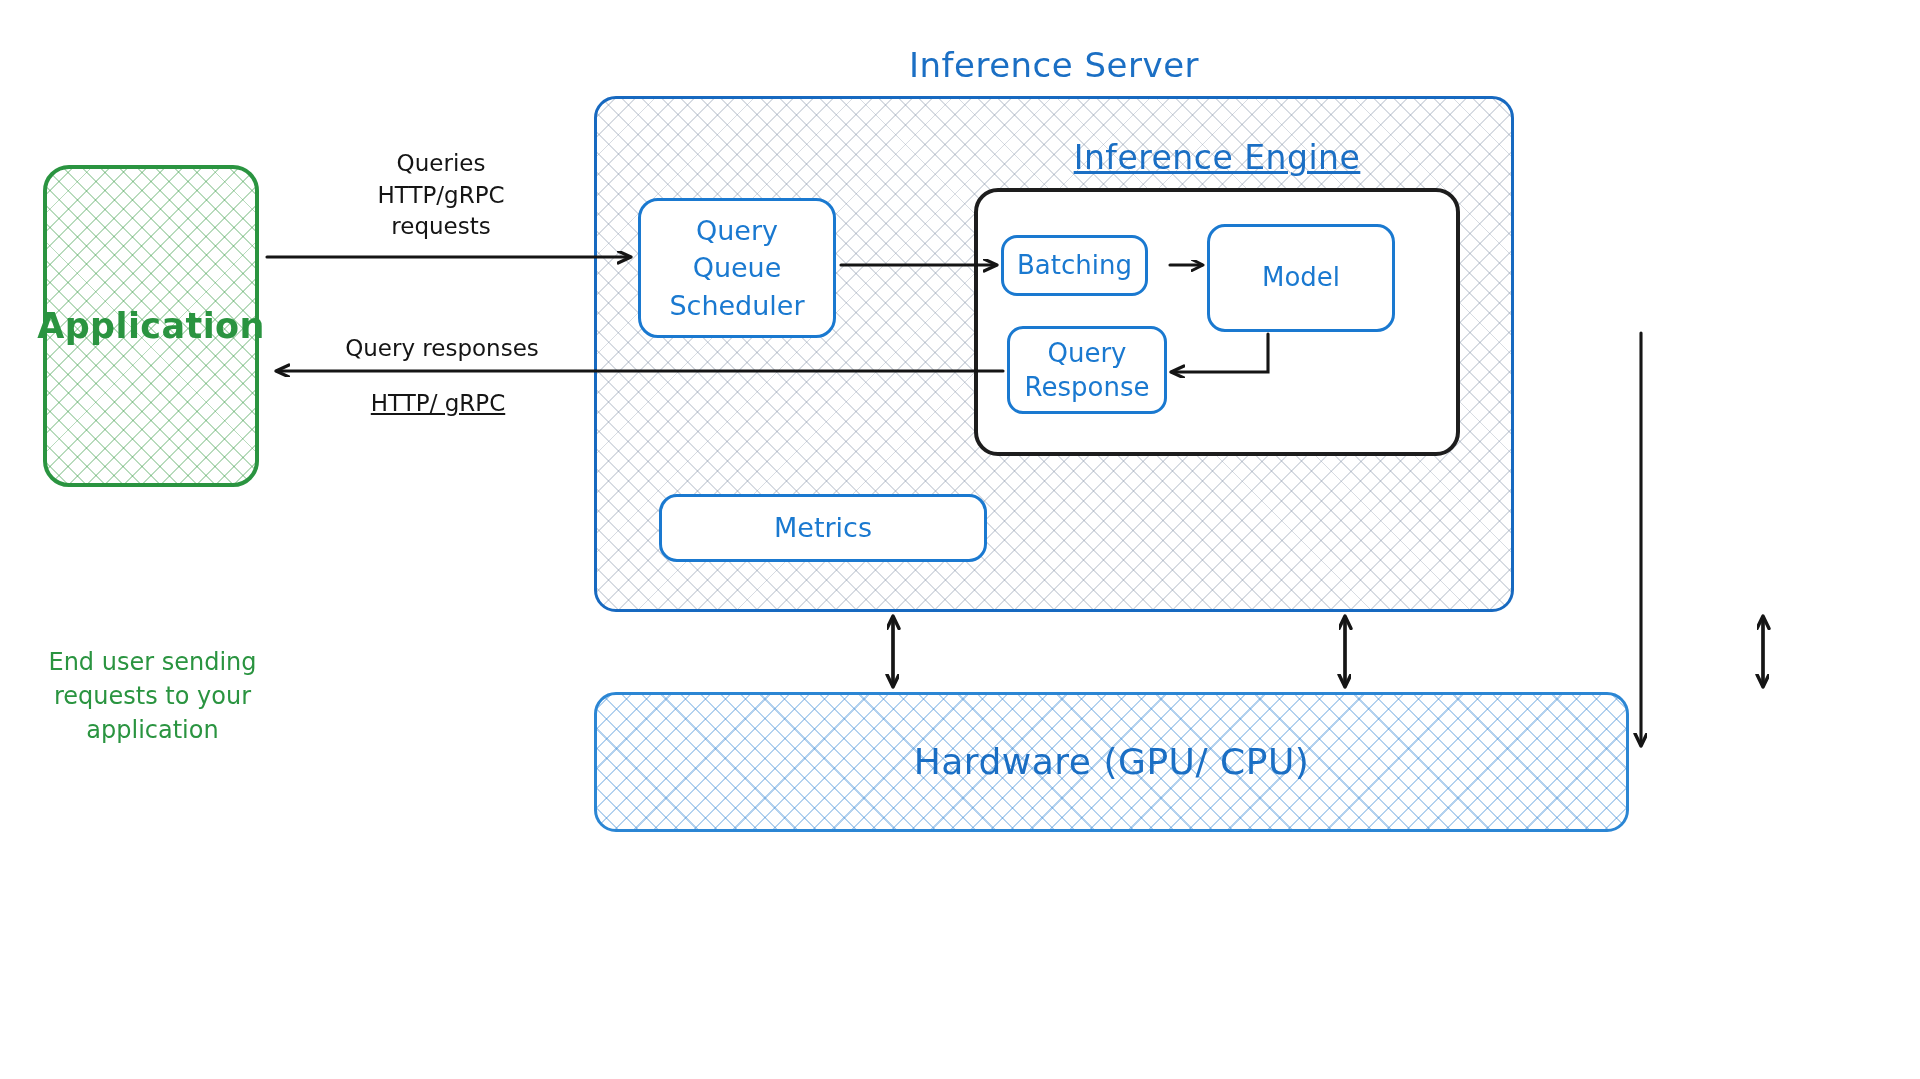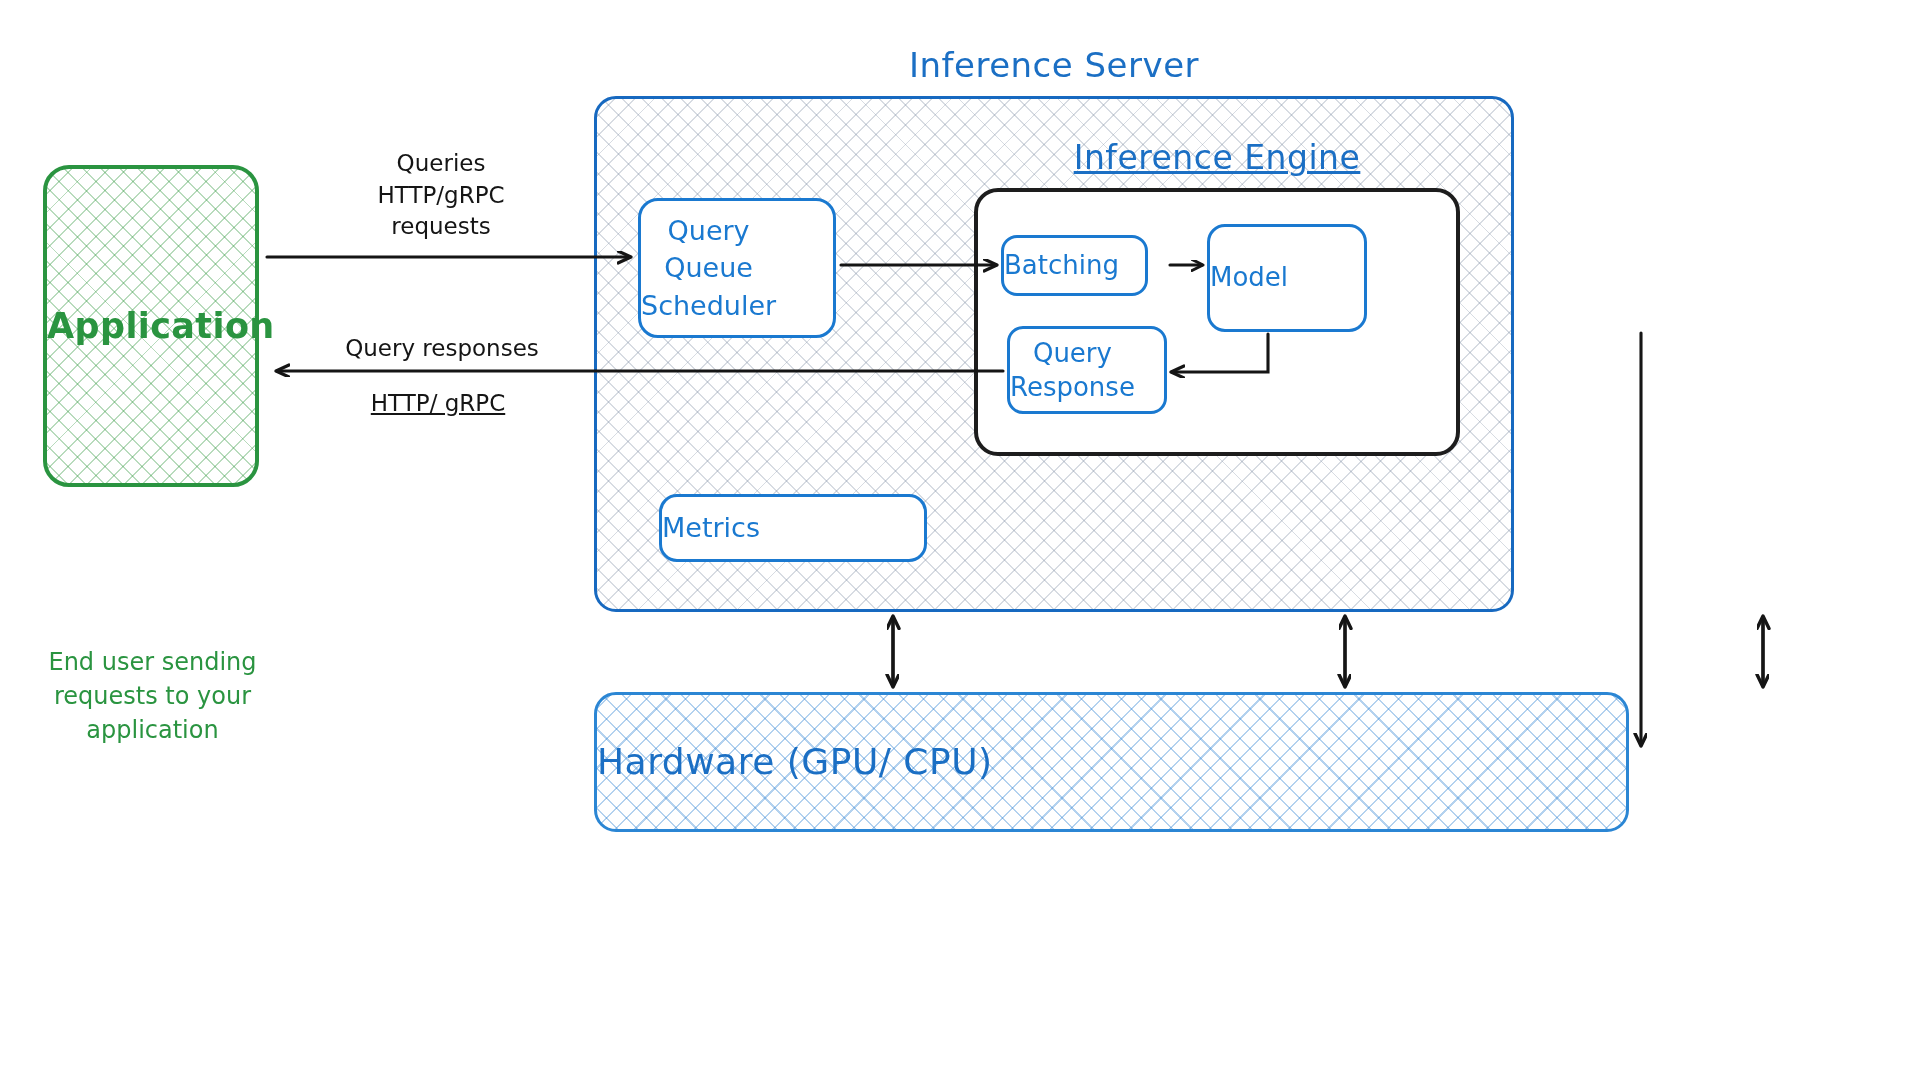--- a/index.html
+++ b/index.html
@@ -6,21 +6,21 @@
   html,body{margin:0;padding:0;background:#ffffff;}
   body{
     font-family:"DejaVu Sans","Liberation Sans",sans-serif;
     width:1920px;height:1079px;position:relative;overflow:hidden;
   }
   #stage{position:absolute;left:0;top:0;width:1920px;height:1079px;}
 
   
   .node{
     position:absolute;box-sizing:border-box;
-    display:flex;align-items:center;
+    display:flex;align-items:center;justify-content:center;
     text-align:center;line-height:1.22;
   }
   .node .lbl{position:relative;z-index:3;white-space:pre-line;}
 
   
   .hatch-green{
     background-color:#ffffff;
     background-image:
       repeating-linear-gradient(45deg,  rgba(47,150,60,.34) 0 1.4px, rgba(0,0,0,0) 1.4px 13px),
       repeating-linear-gradient(-45deg, rgba(47,150,60,.34) 0 1.4px, rgba(0,0,0,0) 1.4px 13px);
@@ -71,26 +71,26 @@
 
   .blue-node{
     border:3.5px solid #1a79d0;border-radius:16px;background:#ffffff;
   }
   .blue-node .lbl{color:#1a79d0;font-size:26px;}
 
   #qqs-box{left:638px;top:198px;width:198px;height:140px;border-radius:20px;}
   #qqs-box .lbl{font-size:27px;line-height:1.38;}
 
   #batching-box{left:1001px;top:235px;width:147px;height:61px;}
-  #model-box{left:1207px;top:224px;width:160px;height:108px;border-radius:18px;}
+  #model-box{left:1207px;top:224px;width:188px;height:108px;border-radius:18px;}
   #qresp-box{left:1007px;top:326px;width:160px;height:88px;}
   #qresp-box .lbl{font-size:26px;line-height:1.32;}
 
   #metrics-box{
-    left:659px;top:494px;width:268px;height:68px;
+    left:659px;top:494px;width:328px;height:68px;
     border:3.5px solid #1a79d0;border-radius:18px;background:#ffffff;
   }
   #metrics-box .lbl{color:#1a79d0;font-size:27px;}
 
   #hardware-box{
     left:594px;top:692px;width:1035px;height:140px;
     border:3.5px solid #2b86d4;border-radius:22px;
   }
   #hardware-box .lbl{color:#1b6fc4;font-size:36px;letter-spacing:.5px;}
 

